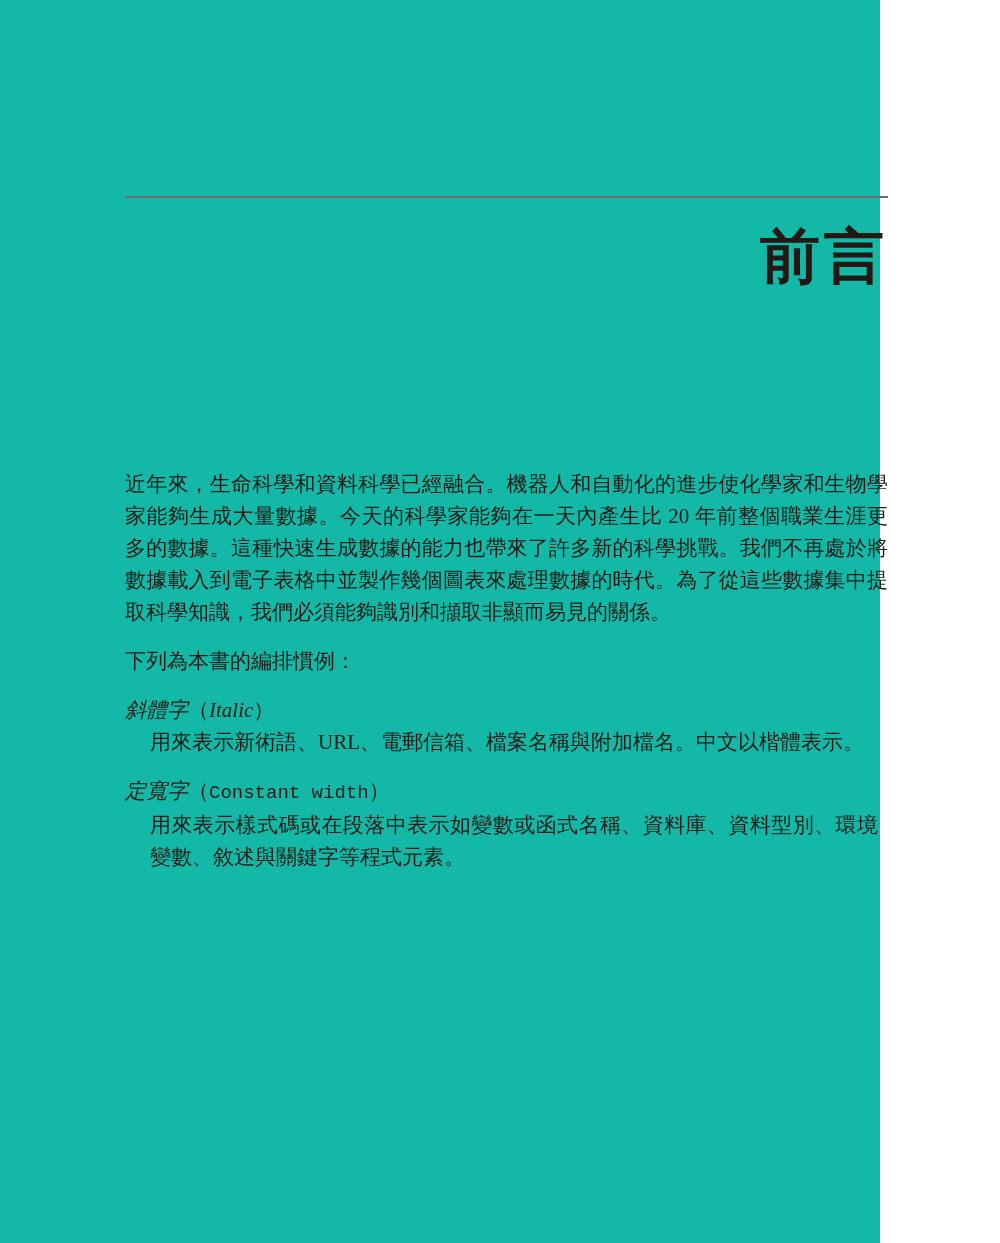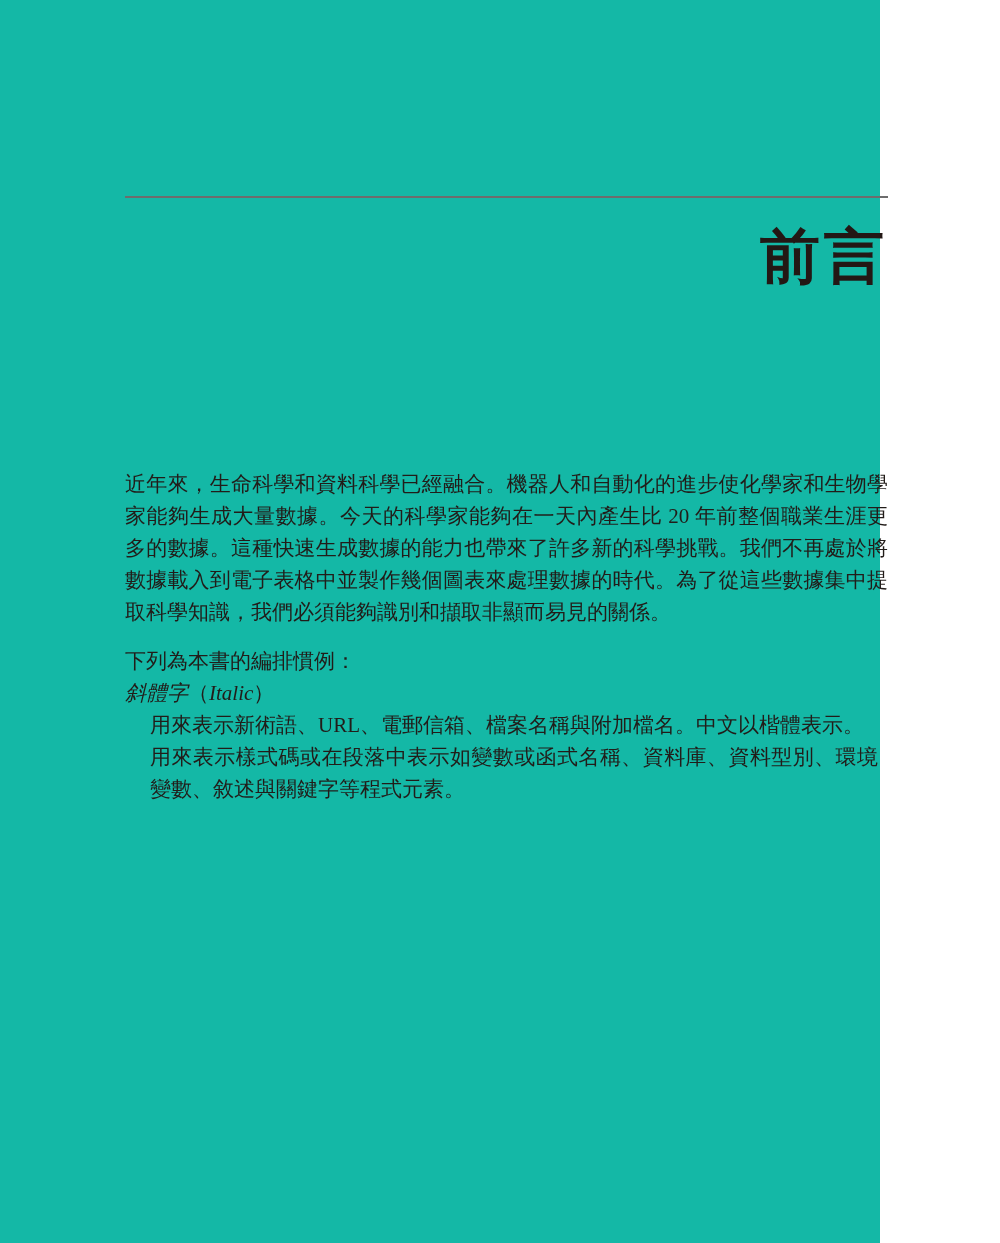--- a/index.html
+++ b/index.html
@@ -57,20 +57,21 @@
     font-weight: 700;
     font-size: 34px;
     line-height: 40px;
     letter-spacing: 2px;
     color: #231815;
   }
   .section-intro {
     margin-top: 17px;
   }
   .conv-term {
+    margin-top: 17px;
     font-size: 21px;
     line-height: 32px;
     color: #221c19;
   }
   .latin-italic {
     font-style: italic;
     font-family: "Liberation Serif", "DejaVu Serif", serif;
   }
   .latin-mono {
     font-family: "Liberation Mono", "DejaVu Sans Mono", monospace;
@@ -94,17 +95,18 @@
     <p class="body-text para-1">近年來，生命科學和資料科學已經融合。機器人和自動化的進步使化學家和生物學家能夠生成大量數據。今天的科學家能夠在一天內產生比 20 年前整個職業生涯更多的數據。這種快速生成數據的能力也帶來了許多新的科學挑戰。我們不再處於將數據載入到電子表格中並製作幾個圖表來處理數據的時代。為了從這些數據集中提取科學知識，我們必須能夠識別和擷取非顯而易見的關係。</p>
 
 
 
     <p class="body-text section-intro">下列為本書的編排慣例：</p>
 
     <div class="conv-term"><span class="kai">斜體字</span><span>（</span><span class="latin-italic">Italic</span><span>）</span></div>
 
     <p class="body-text conv-desc">用來表示新術語、URL、電郵信箱、檔案名稱與附加檔名。中文以楷體表示。</p>
 
+    <div class="conv-term"><span class="kai">定寬字</span><span>（</span><span class="latin-mono">Constant width</span><span>）</span></div>
 
     <p class="body-text conv-desc">用來表示樣式碼或在段落中表示如變數或函式名稱、資料庫、資料型別、環境變數、敘述與關鍵字等程式元素。</p>
 
   </div>
 </div>
 
 </body></html>

